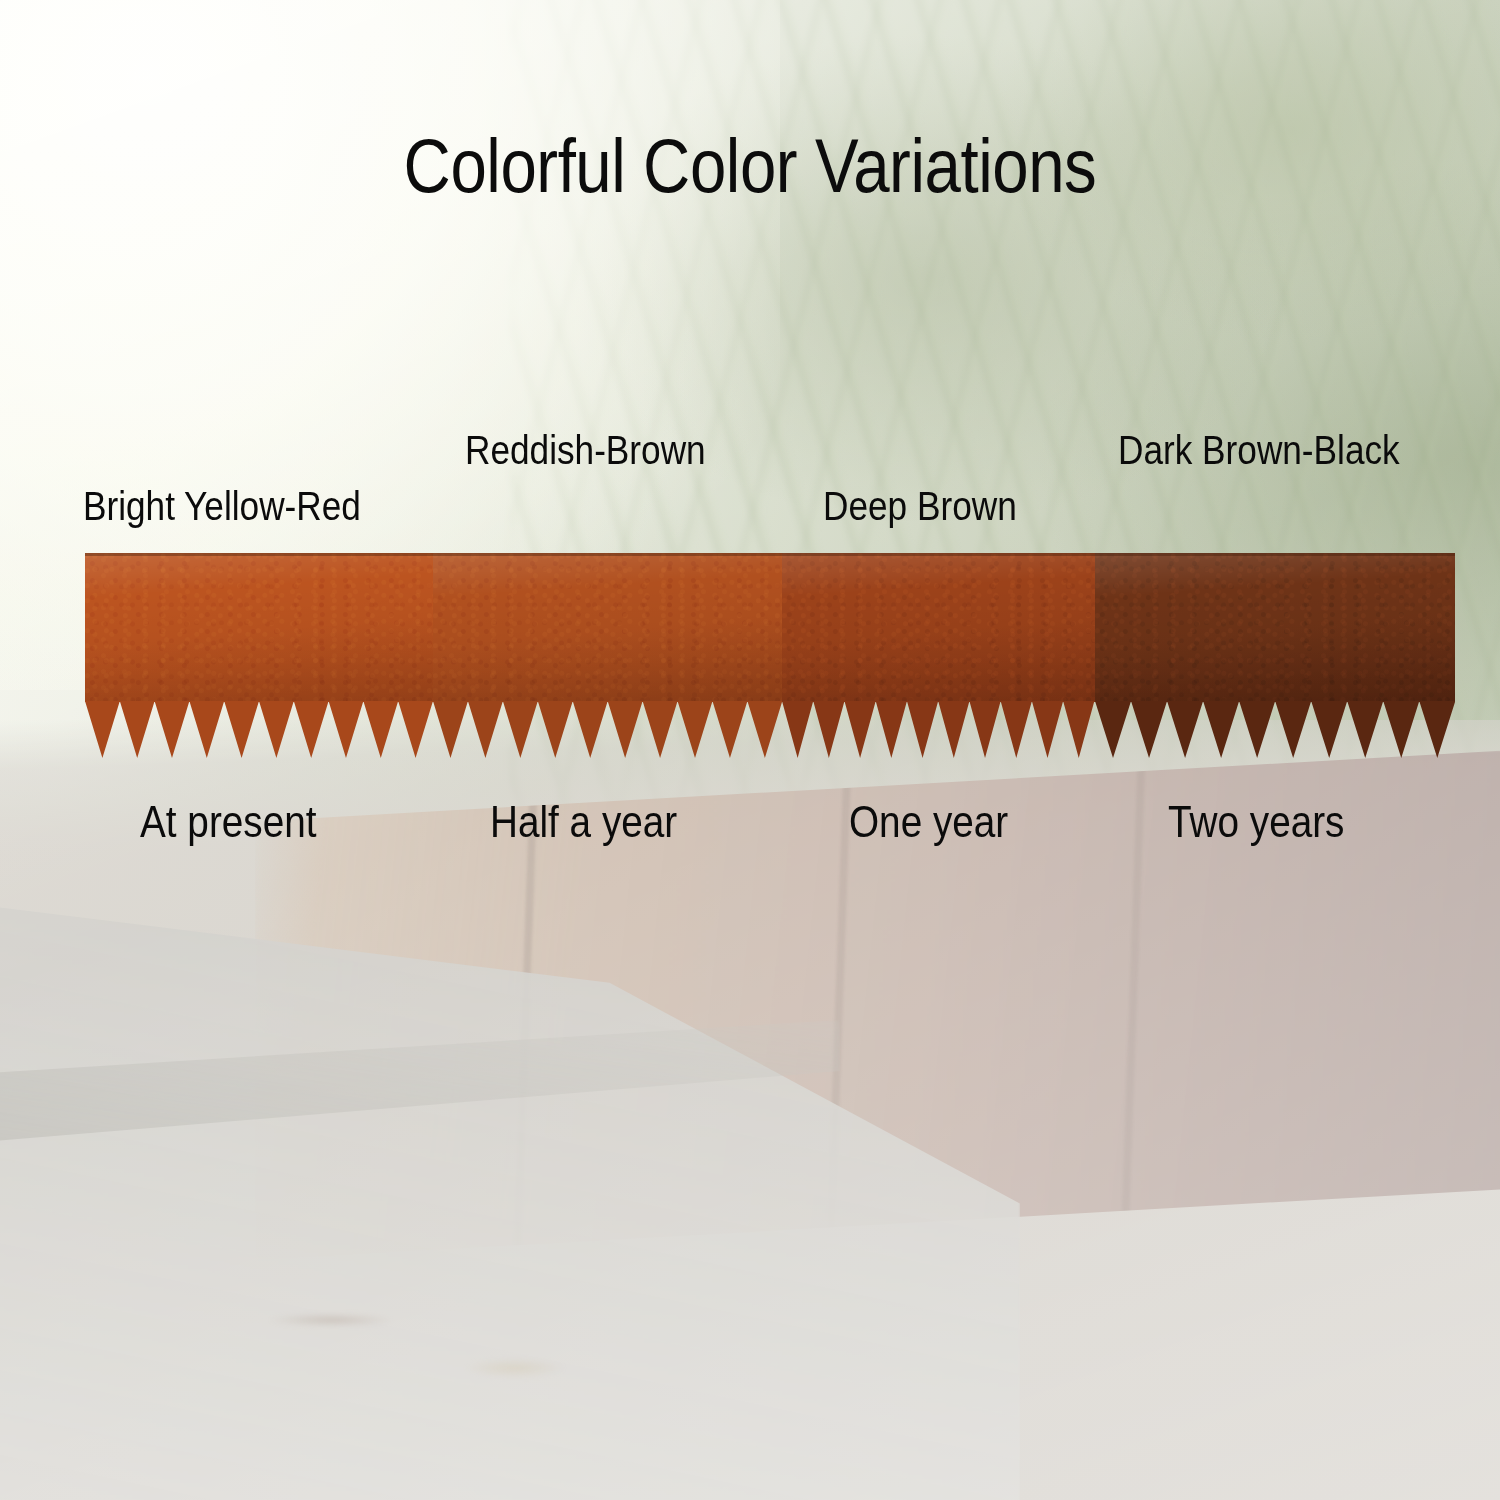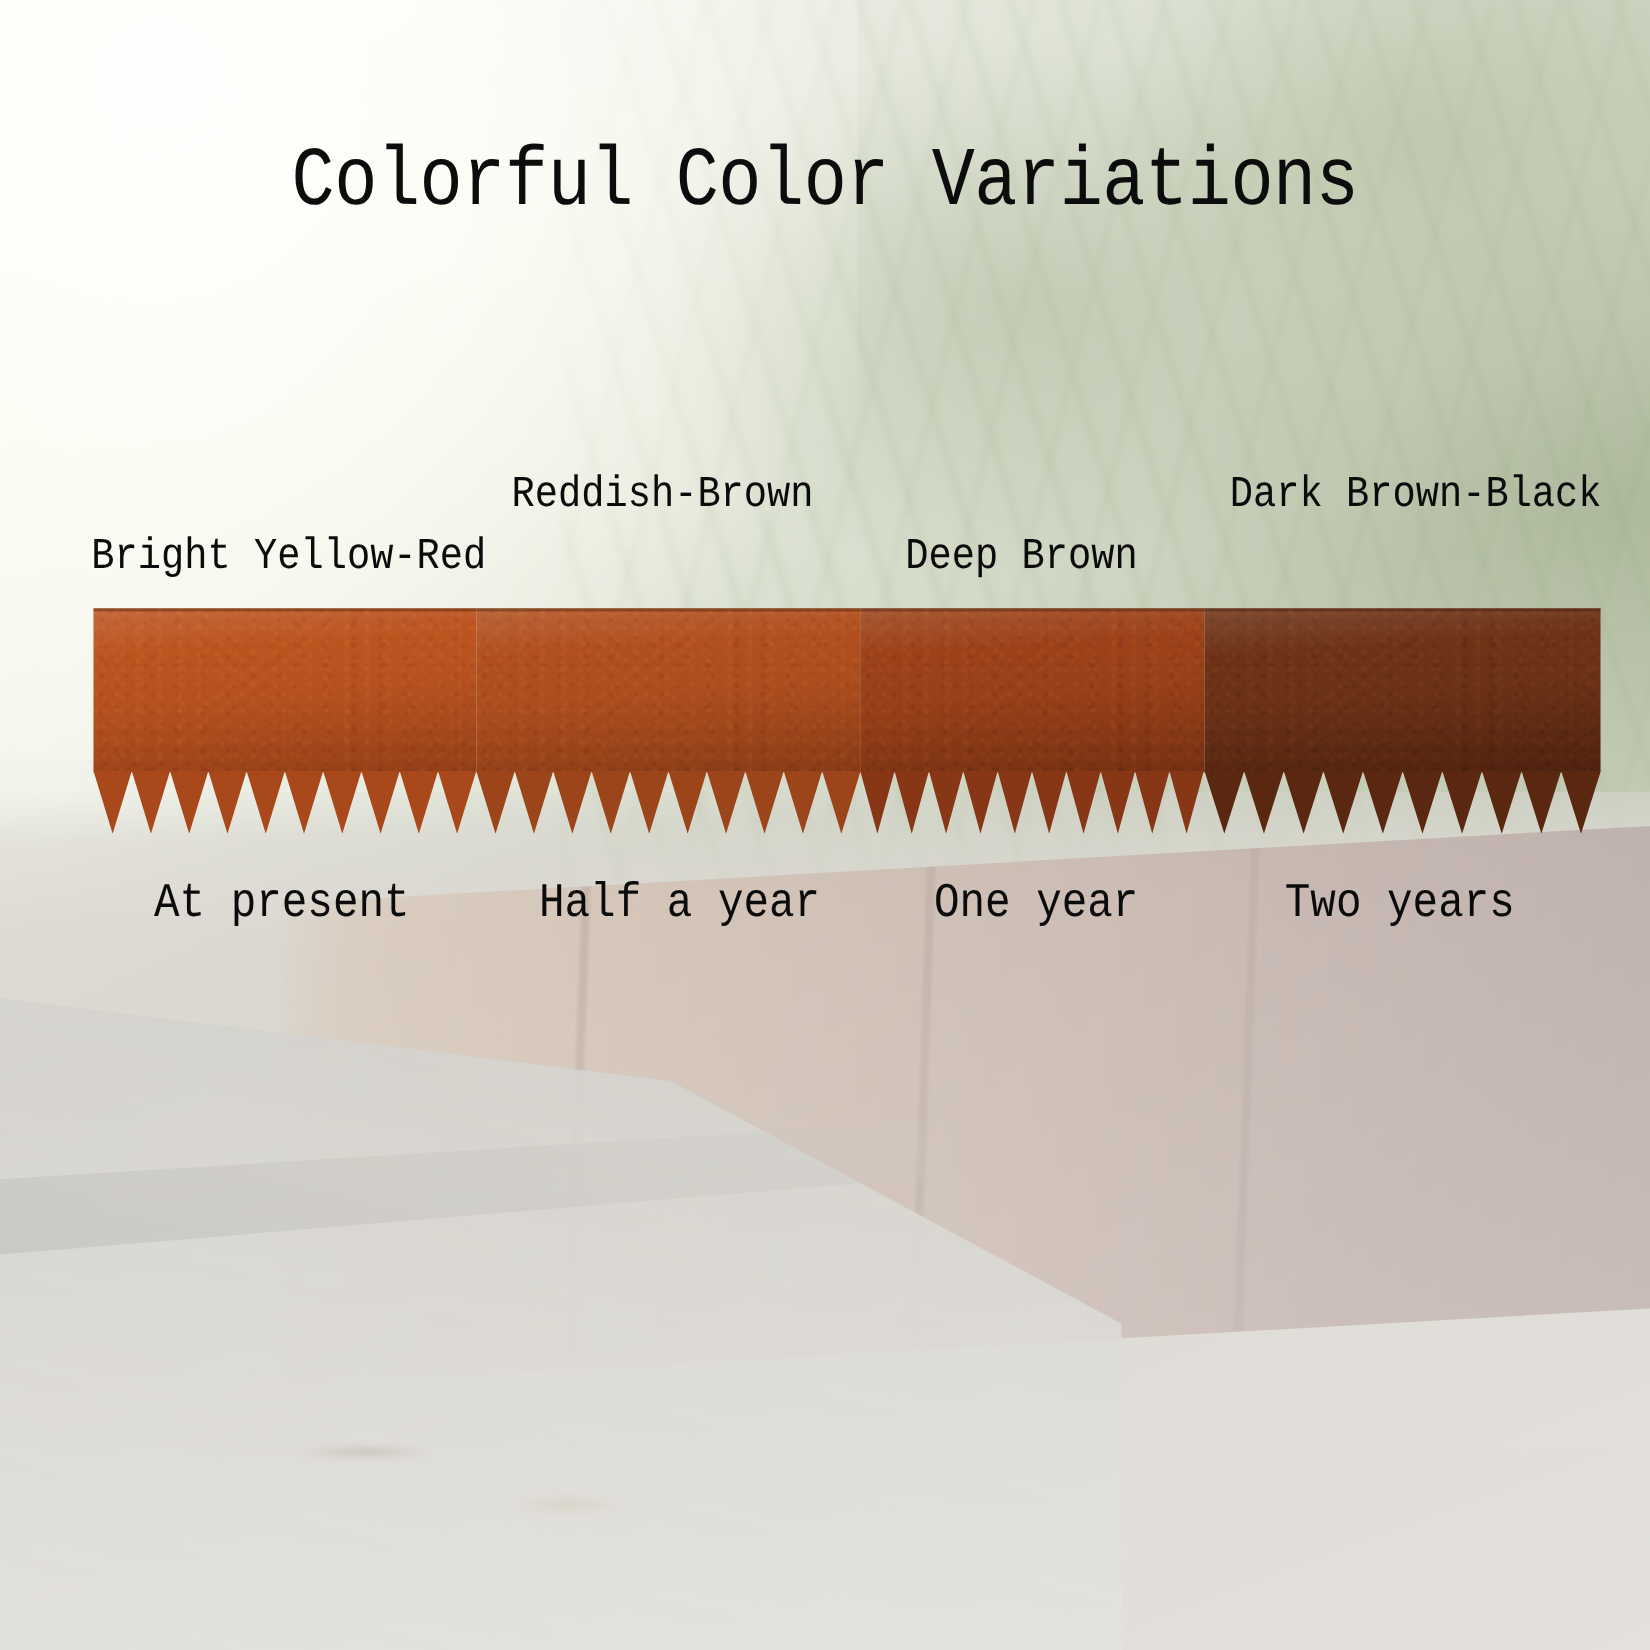--- a/index.html
+++ b/index.html
@@ -6,21 +6,21 @@
   html, body {
     margin: 0;
     padding: 0;
     background: #ffffff;
   }
   #stage {
     position: relative;
     width: 1500px;
     height: 1500px;
     overflow: hidden;
-    font-family: Liberation Mono, monospace;
+    font-family: Liberation Sans, sans-serif;
     background: #cfd3c8;
   }
 
   
   .bg-layer {
     position: absolute;
     inset: 0;
     pointer-events: none;
   }
 

